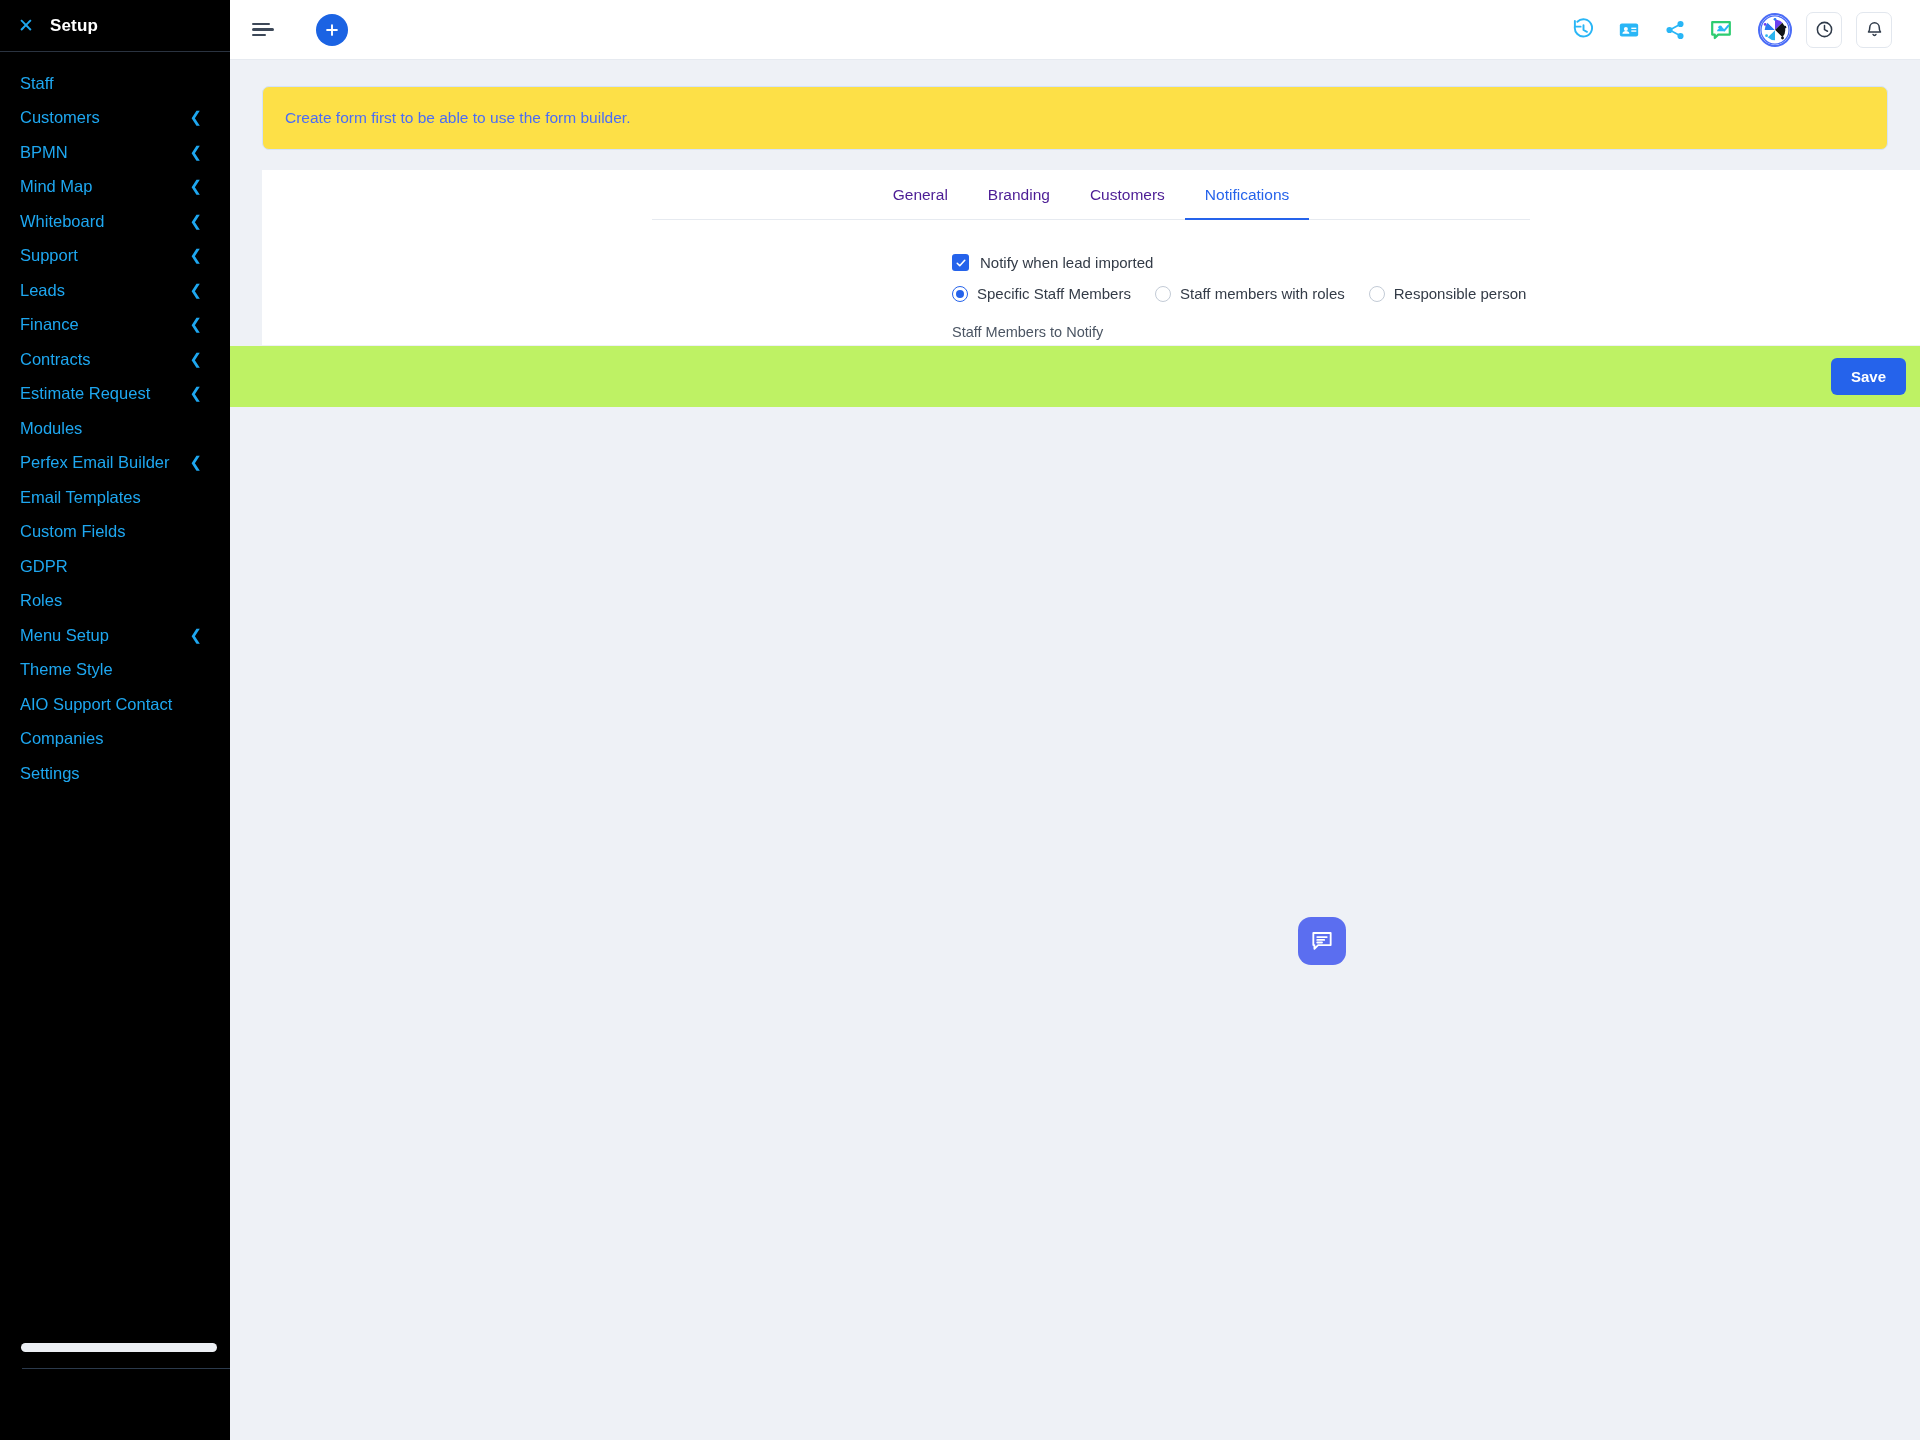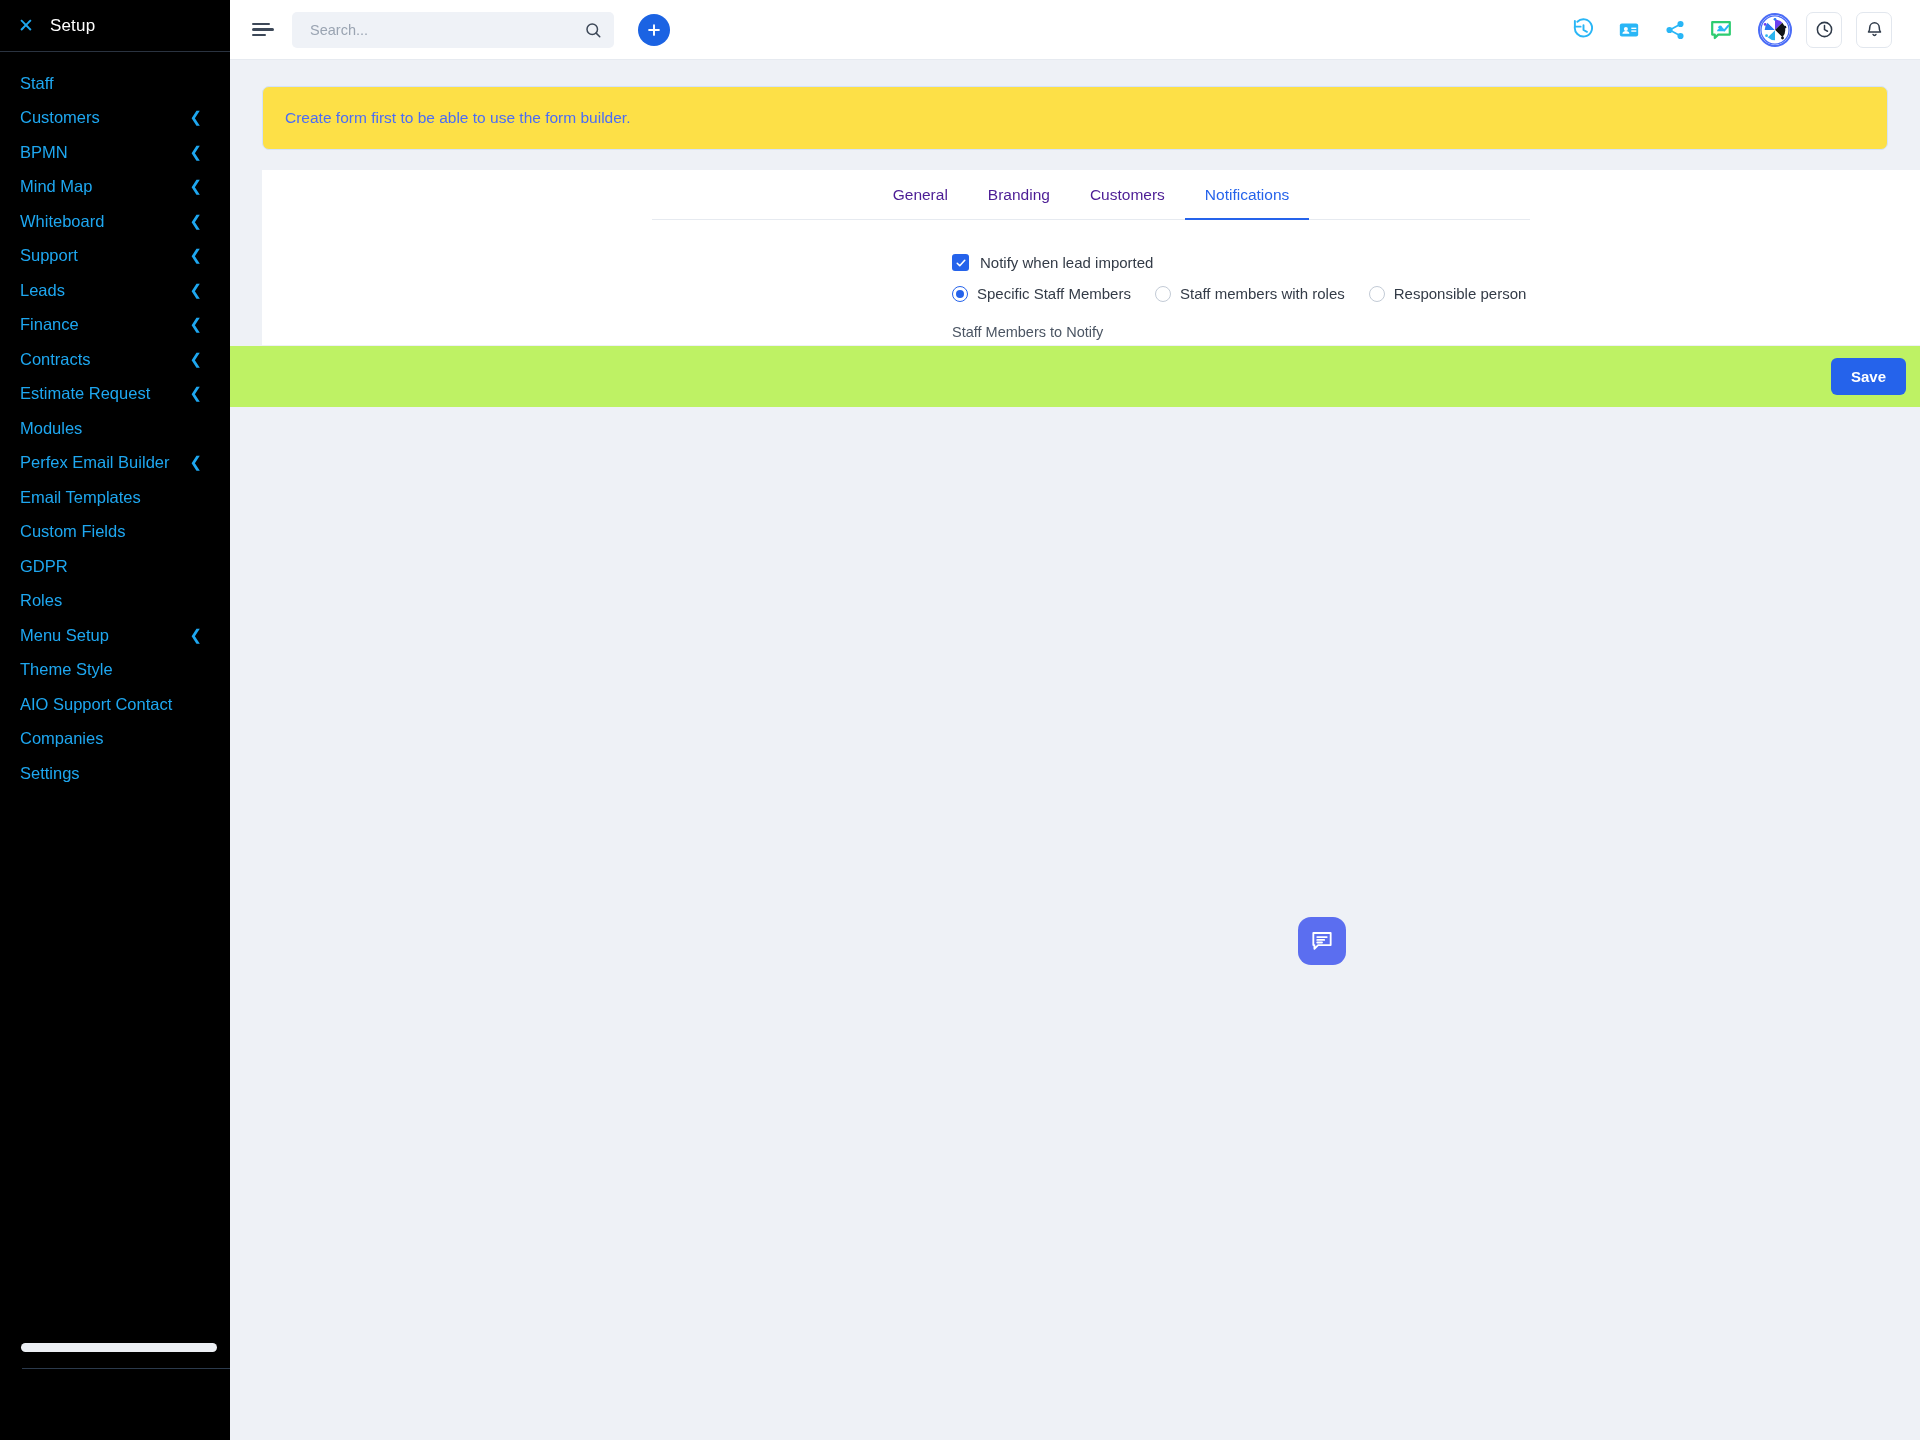--- a/index.html
+++ b/index.html
@@ -24,21 +24,21 @@
     height: 52px;
     display: flex; align-items: center;
     padding-left: 18px;
     border-bottom: 1px solid #2a3340;
   }
   .sb-close {
     color: #1ea7f0; font-size: 19px; line-height: 1;
     margin-right: 16px; font-weight: 400; cursor: pointer;
     font-family: "DejaVu Sans", sans-serif;
   }
-  .sb-title { color: #ffffff; font-size: 17px; font-weight: 400; letter-spacing: .2px; }
+  .sb-title { color: #ffffff; font-size: 17px; font-weight: 700; letter-spacing: .2px; }
 
   .sb-list { padding-top: 14px; }
   .sb-item {
     display: flex; align-items: center; justify-content: space-between;
     padding: 0 28px 0 20px;
     height: 34.5px;
     cursor: pointer;
   }
   .sb-label { color: #1ea7f0; font-size: 16.5px; white-space: nowrap; }
   .sb-chev {
@@ -298,27 +298,20 @@
   <div id="main">
 
     <header id="topbar">
 
       <div class="hamburger">
         <i></i>
           <i></i>
           <i></i>
       </div>
 
-      <div class="searchbox">
-        <input type="text" placeholder="Search..." style="">
-        <svg class="search-icon" viewBox="0 0 24 24" fill="none" stroke="#3d4858" stroke-width="2" stroke-linecap="round">
-          <circle cx="11" cy="11" r="7"></circle>
-            <line x1="16.2" y1="16.2" x2="21" y2="21"></line>
-        </svg>
-      </div>
 
       <div class="plus-btn">
         <svg viewBox="0 0 24 24" fill="none" stroke="#ffffff" stroke-width="2.6" stroke-linecap="round">
           <line x1="12" y1="5.5" x2="12" y2="18.5"></line>
           <line x1="5.5" y1="12" x2="18.5" y2="12"></line>
         </svg>
       </div>
 
       <div class="topbar-spacer"></div>
 

